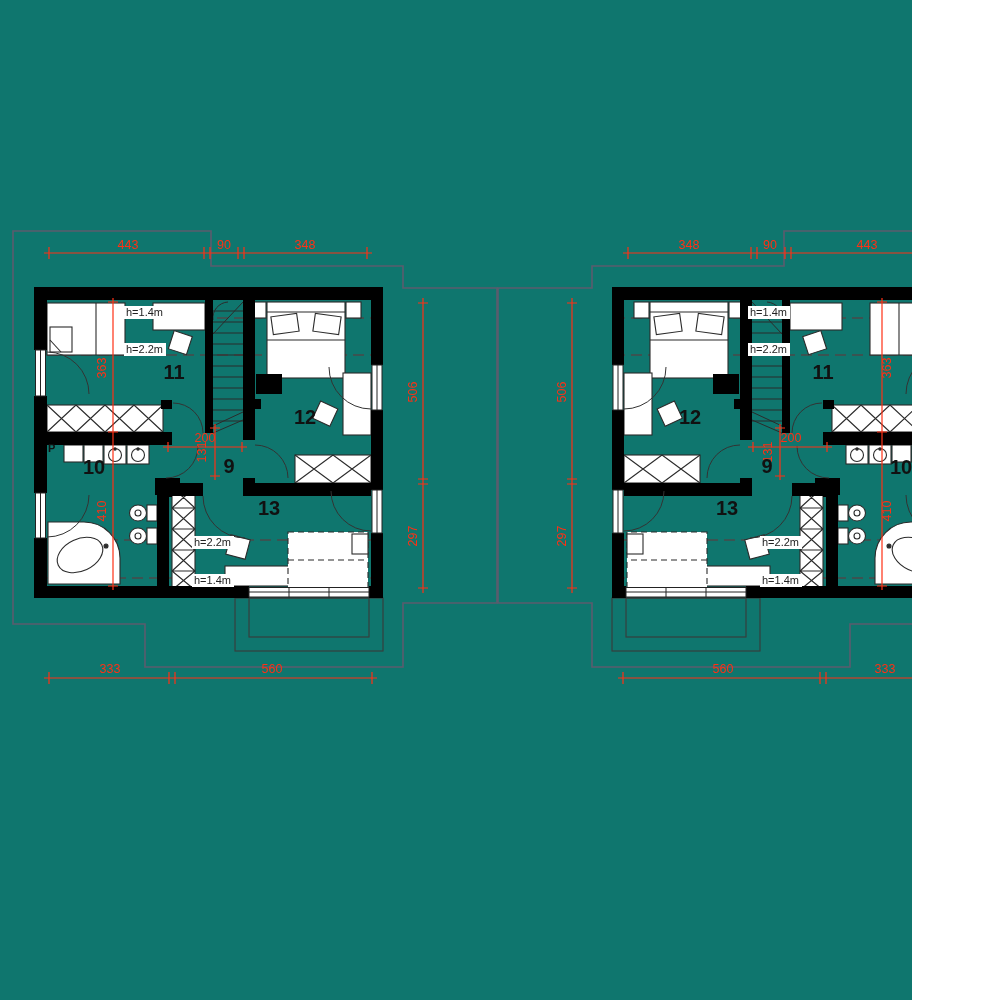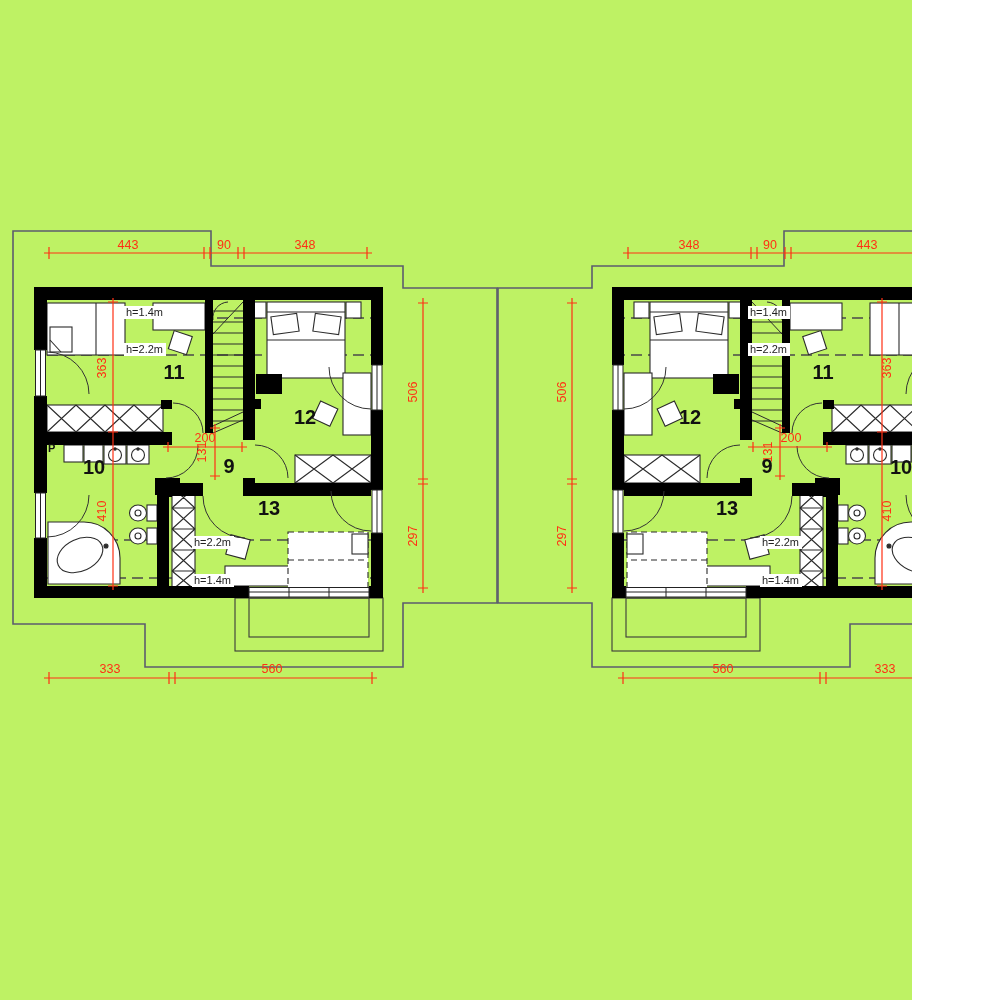--- a/index.html
+++ b/index.html
@@ -1,16 +1,16 @@
 <!DOCTYPE html>
 <html><head>
 <meta charset="utf-8">
 <style>
   html,body{margin:0;padding:0;background:#ffffff;}
-  .stage{width:912px;height:1000px;position:relative;background:#bef264;overflow:hidden;}
+  .stage{width:912px;height:1000px;position:relative;background:#0f766e;overflow:hidden;}
   svg text{font-family:"Liberation Sans",sans-serif;}
   .dimtxt{fill:#ff3014;font-size:12.5px;text-anchor:middle;}
   .roomtxt{fill:#111111;font-size:20px;font-weight:bold;text-anchor:middle;}
   .htxt{fill:#222222;font-size:11px;text-anchor:start;}
   .ptxt{fill:#111111;font-size:11px;font-weight:bold;text-anchor:start;}
 </style>
 </head>
 <body>
 
 <div class="stage">

